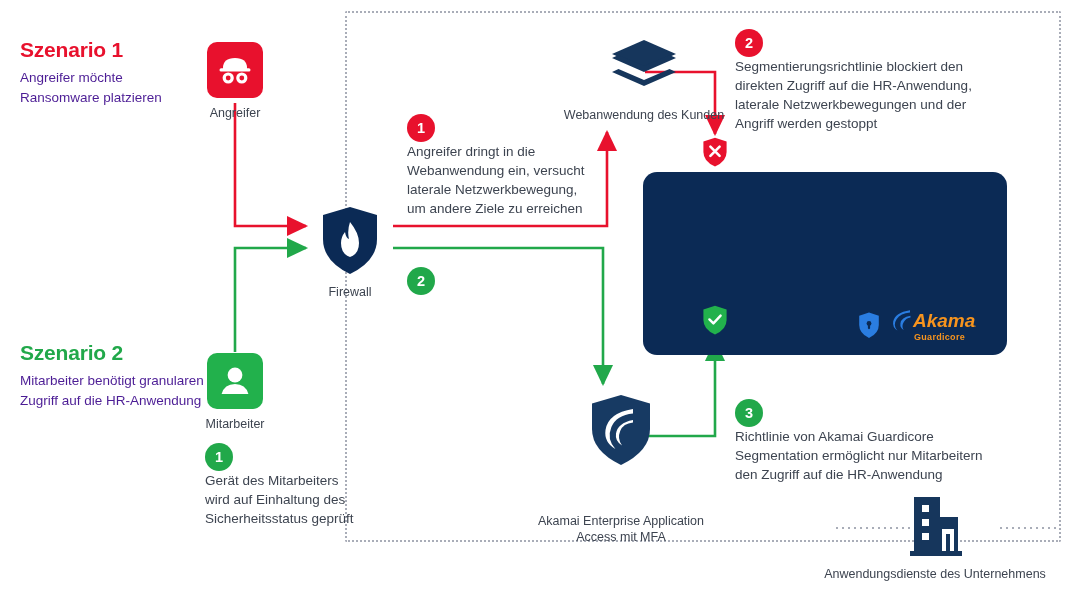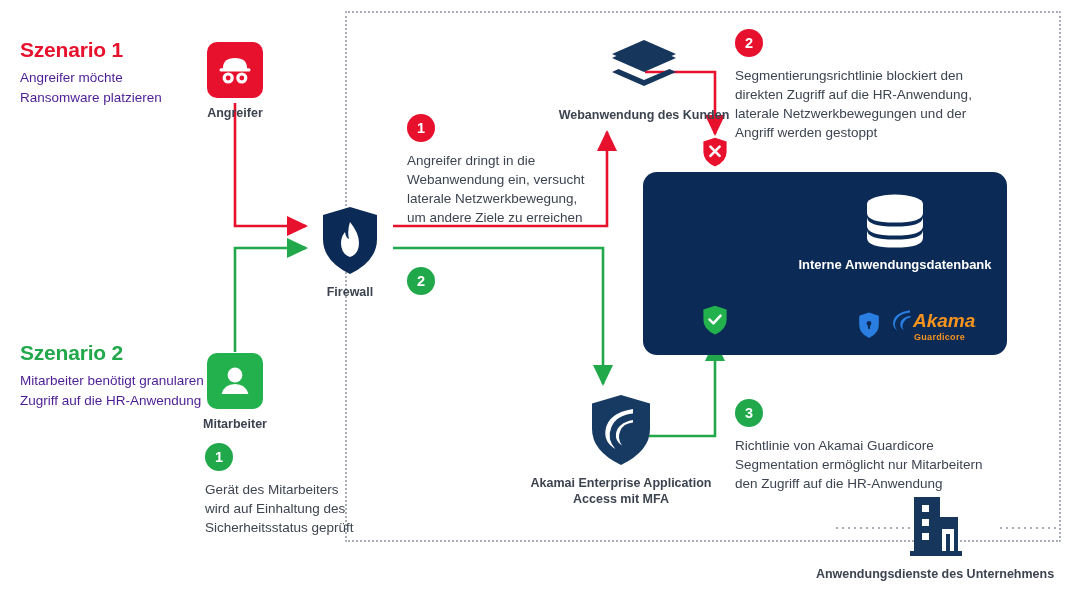--- a/index.html
+++ b/index.html
@@ -53,21 +53,21 @@
     height: 56px;
     border-radius: 10px;
     display: flex;
     align-items: center;
     justify-content: center;
   }
   .tile.red { background: #e8112d; }
   .tile.green { background: #22b14c; }
   .node-label {
     font-size: 12.5px;
-    font-weight: bold;
+    font-weight: normal;
     color: #3d4450;
     text-align: center;
     margin-top: 8px;
     white-space: nowrap;
   }
   .node-label.wide { white-space: normal; line-height: 1.3; }
   .node-label.light { color: #ffffff; font-size: 13px; }
   
   .step {
     position: absolute;
@@ -80,21 +80,20 @@
     font-size: 14.5px;
     font-weight: bold;
     display: flex;
     align-items: center;
     justify-content: center;
     line-height: 1;
   }
   .step-badge.red { background: #e8112d; }
   .step-badge.green { background: #21a84a; }
   .step-text {
-    margin-top: 9px;
     font-size: 13.5px;
     line-height: 1.42;
     color: #3d4450;
   }
   
   .zone {
     position: absolute;
     border: 2px dotted #a9adb8;
     border-radius: 2px;
   }
@@ -217,29 +216,20 @@
   <div class="node" style="left:702px; top:137px;">
     <svg width="26" height="30" viewBox="0 0 26 30">
       <path d="M13 0.8 L24.6 4.4 L24.6 15 Q24.6 24.6 13 29.4 Q1.4 24.6 1.4 15 L1.4 4.4 Z" fill="#e8112d"></path>
       <path d="M8.4 9.6 L17.6 18.8 M17.6 9.6 L8.4 18.8" stroke="#ffffff" stroke-width="2.6" stroke-linecap="round"></path>
     </svg>
   </div>
 
   <div class="panel" style="left:643px; top:172px; width:364px; height:183px;"></div>
 
 
-  <div class="node center" style="left:800px; top:193px; width:190px;">
-    <svg width="64" height="56" viewBox="0 0 64 56">
-      <ellipse cx="32" cy="11" rx="28" ry="9.6" fill="#ffffff"></ellipse>
-      <path d="M4 11 L4 20 Q4 29.6 32 29.6 Q60 29.6 60 20 L60 11 Z" fill="#ffffff"></path>
-      <path d="M4 24 L4 33 Q4 42.6 32 42.6 Q60 42.6 60 33 L60 24 Q60 33.6 32 33.6 Q4 33.6 4 24 Z" fill="#ffffff"></path>
-      <path d="M4 37 L4 45 Q4 54.6 32 54.6 Q60 54.6 60 45 L60 37 Q60 46.6 32 46.6 Q4 46.6 4 37 Z" fill="#ffffff"></path>
-    </svg>
-    <div class="node-label light">Interne Anwendungsdatenbank</div>
-  </div>
 
   <div class="node" style="left:702px; top:305px;">
     <svg width="26" height="30" viewBox="0 0 26 30">
       <path d="M13 0.8 L24.6 4.4 L24.6 15 Q24.6 24.6 13 29.4 Q1.4 24.6 1.4 15 L1.4 4.4 Z" fill="#22b14c"></path>
       <path d="M7.4 14.4 L11.4 18.4 L18.6 10.6" fill="none" stroke="#ffffff" stroke-width="2.4" stroke-linecap="round" stroke-linejoin="round"></path>
     </svg>
   </div>
 
   <div class="node" style="left:858px; top:308px; display:flex; align-items:center; gap:8px;">
     <svg width="22" height="27" viewBox="0 0 22 27">
@@ -250,21 +240,21 @@
     <div style="position:relative; line-height:1;">
       <svg width="88" height="24" viewBox="0 0 88 24" style="display:block;">
         <path d="M22 2.2 Q7 4.4 5.2 13.6 Q4.2 19.4 9.4 22.6 Q4.6 17.2 8.6 11.2 Q12.6 5.2 22 4.6 Z" fill="#2a7de1"></path>
         <path d="M22.5 7.8 Q13.2 9.4 12.4 15.4 Q11.9 19.8 15.6 22 Q13.2 18.2 15.8 14 Q18.2 10 22.5 9.6 Z" fill="#2a7de1"></path>
         <text x="25" y="19" font-family="&quot;Liberation Sans&quot;, sans-serif" font-size="19" font-weight="bold" font-style="italic" fill="#f7941e">Akamai</text>
       </svg>
       <div style="font-size:9px; font-weight:bold; color:#f7941e; letter-spacing:0.3px; margin-top:1px; margin-left:26px;">Guardicore</div>
     </div>
   </div>
 
-  <div class="node center" style="left:518px; top:393px; width:206px;">
+  <div class="node center" style="left:518px; top:393px; width:206px;gap:38px;">
     <svg width="66" height="74" viewBox="0 0 66 74">
       <path d="M33 2 L62 10.6 L62 36 Q62 58 33 72 Q4 58 4 36 L4 10.6 Z" fill="#173a63"></path>
       <path d="M45 16 Q20 20 17.5 37 Q15.8 49.4 27.4 56 Q18.4 46 23.4 34 Q28.4 22 45 20.4 Z" fill="#ffffff"></path>
       <path d="M45 27 Q29.6 30 28 40.6 Q26.8 48.4 34 52.4 Q29 45.8 32.2 38 Q35.2 30.6 45 29.6 Z" fill="#ffffff"></path>
     </svg>
     <div class="node-label wide">Akamai Enterprise Application Access mit MFA</div>
   </div>
 
   <div class="node center" style="left:830px; top:497px; width:210px;">
     <svg width="66" height="62" viewBox="0 0 66 62">

